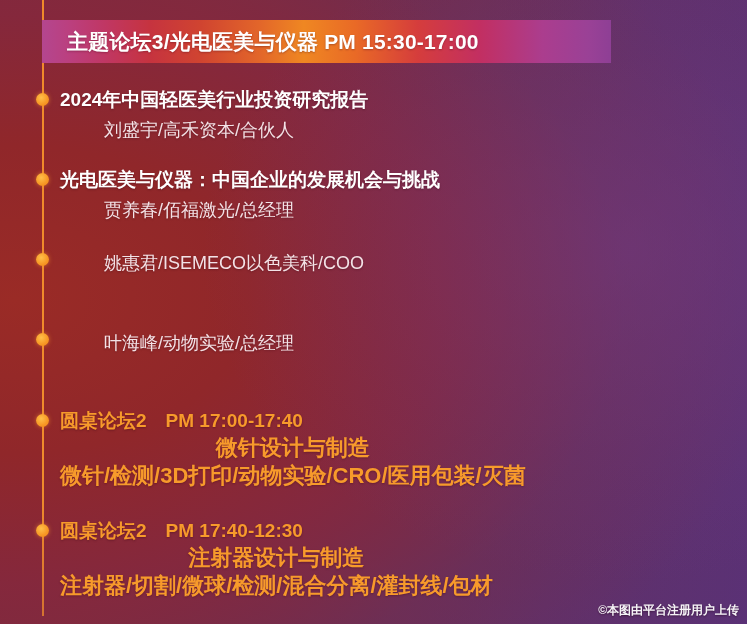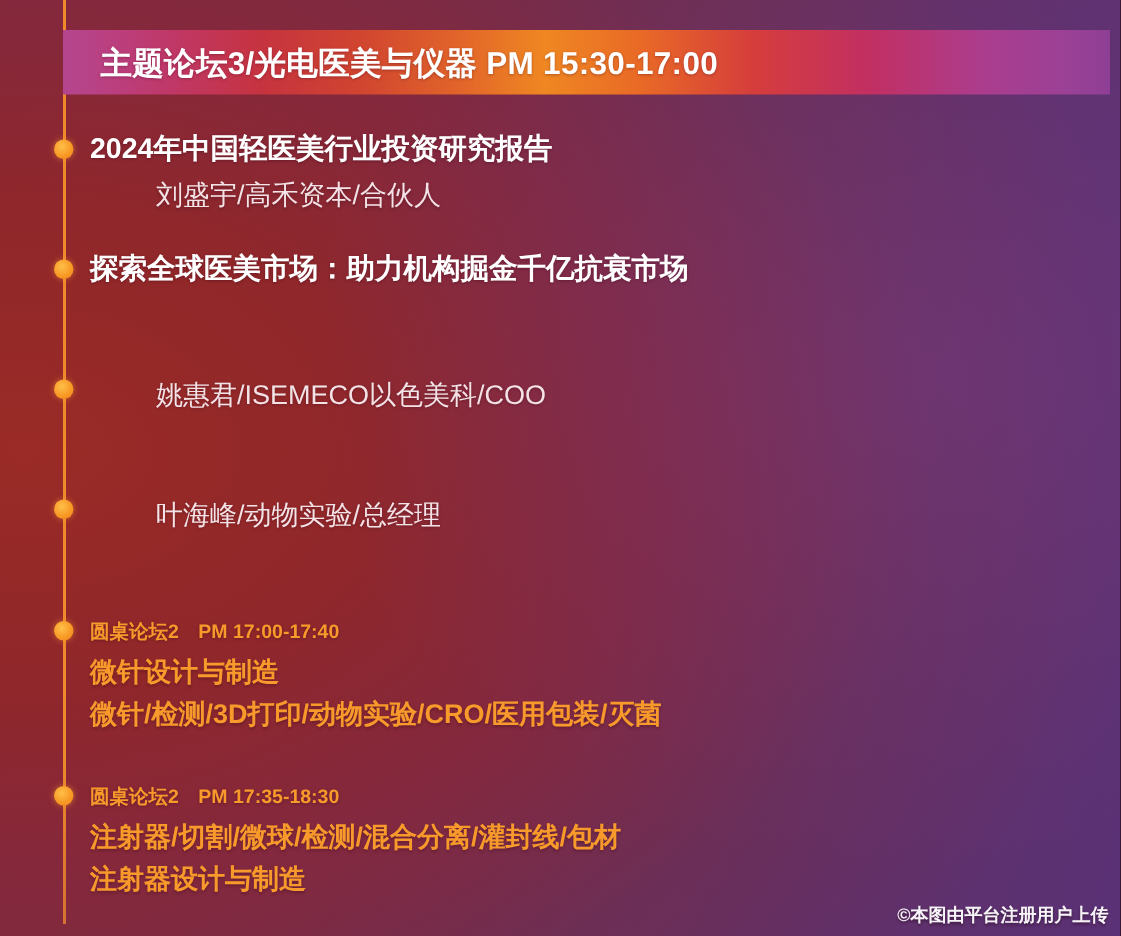--- a/index.html
+++ b/index.html
@@ -49,21 +49,21 @@
     background: radial-gradient(circle at 40% 36%, #ffc04a 0%, #f89a26 55%, #ef8119 100%);
     box-shadow: 0 0 4px rgba(255,160,50,0.55);
     z-index: 4;
   }
 
   
   .banner {
     position: absolute;
     left: 42px;
     top: 20px;
-    width: 698px;
+    width: 569px;
     height: 43px;
     z-index: 5;
     background: linear-gradient(90deg,
         #b4468f 0%,
         #bb3f7e 5%,
         #c03764 11%,
         #c6333f 19%,
         #d04430 28%,
         #e2652a 38%,
         #ef8722 46%,
@@ -113,31 +113,32 @@
     font-weight: normal;
     line-height: 27px;
     margin-top: 4px;
     white-space: nowrap;
     text-shadow: 0 1px 2px rgba(60,8,24,0.35);
     margin-left: 44px;
   }
   
   .entry.accent .entry-title {
     color: #f79a2b;
-    font-size: 13px;
+    font-size: 19px;
     font-weight: bold;
     text-shadow: 0 1px 2px rgba(60,8,24,0.4);
   }
   .entry.accent .entry-line {
     color: #f79a2b;
-    font-size: 18px;
+    font-size: 22px;
     font-weight: bold;
     line-height: 28px;
     white-space: nowrap;
     text-shadow: 0 1px 2px rgba(60,8,24,0.35);
+    text-align: center;
   }
 
   
   .watermark {
     position: absolute;
     right: 8px;
     bottom: 5px;
     color: #ffffff;
     font-size: 12px;
     font-weight: bold;
@@ -167,40 +168,41 @@
   </div>
 
   <div class="content">
 
     <div class="entry" style="top:86px">
       <div class="entry-title">2024年中国轻医美行业投资研究报告</div>
       <div class="entry-sub">刘盛宇/高禾资本/合伙人</div>
     </div>
 
     <div class="entry" style="top:166px">
-      <div class="entry-title">探索全球医美市场：助力机构掘金千亿抗衰市场</div>
+      <div class="entry-title">光电医美与仪器：中国企业的发展机会与挑战</div>
+      <div class="entry-sub">贾养春/佰福激光/总经理</div>
     </div>
 
     <div class="entry" style="top:246px">
       <div class="entry-sub">姚惠君/ISEMECO以色美科/COO</div>
     </div>
 
     <div class="entry" style="top:326px">
       <div class="entry-sub">叶海峰/动物实验/总经理</div>
     </div>
 
     <div class="entry accent" style="top:407px">
       <div class="entry-title">圆桌论坛2　PM 17:00-17:40</div>
       <div class="entry-line">微针设计与制造</div>
       <div class="entry-line">微针/检测/3D打印/动物实验/CRO/医用包装/灭菌</div>
     </div>
 
     <div class="entry accent" style="top:517px">
-      <div class="entry-title">圆桌论坛2　PM 17:35-18:30</div>
+      <div class="entry-title">圆桌论坛2　PM 17:40-12:30</div>
+      <div class="entry-line">注射器设计与制造</div>
       <div class="entry-line">注射器/切割/微球/检测/混合分离/灌封线/包材</div>
-      <div class="entry-line">注射器设计与制造</div>
     </div>
 
   </div>
 
   <div class="watermark">©本图由平台注册用户上传</div>
 
 </div>
 
 </body></html>

